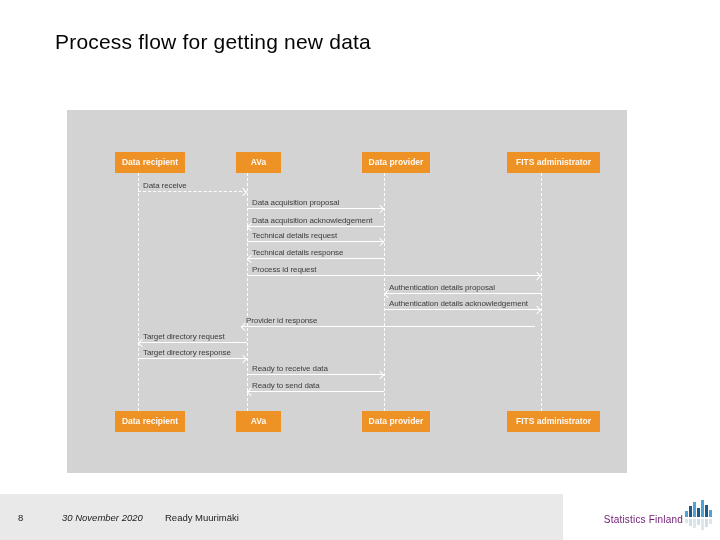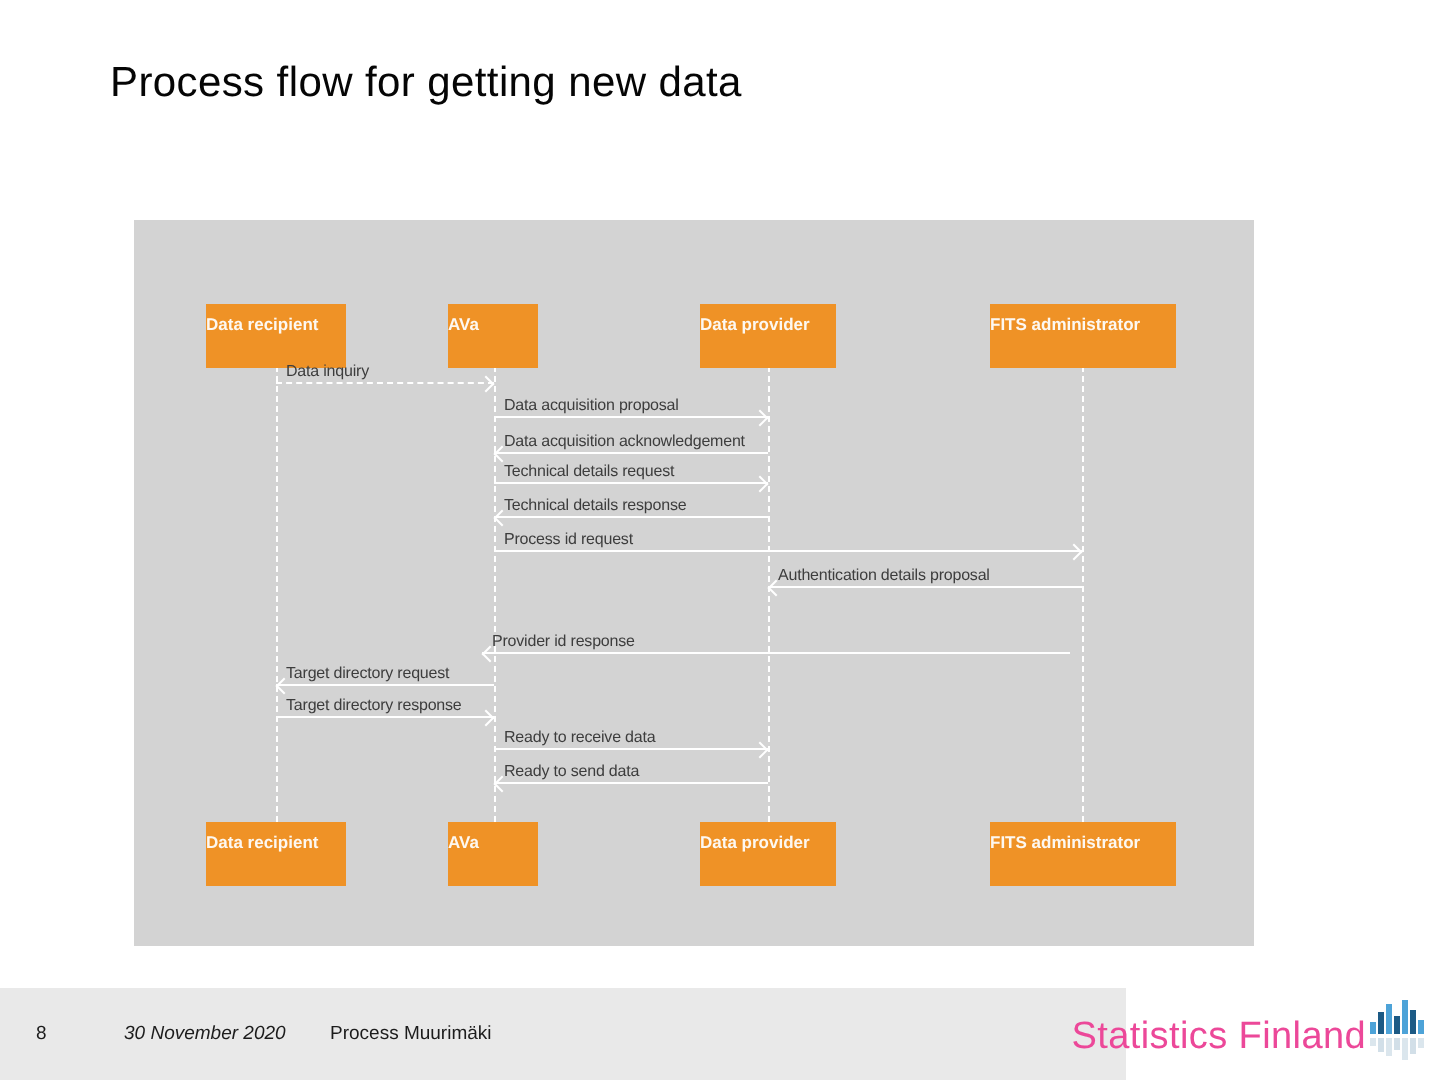--- a/index.html
+++ b/index.html
@@ -25,25 +25,25 @@
   }
   .diagram{
     position:absolute;left:67px;top:110px;width:560px;height:363px;
     background:var(--diagram-bg);
   }
   .lifeline{
     position:absolute;top:63px;height:238px;width:0;
     border-left:1px dashed #ffffff;
   }
   .actor{
-    position:absolute;height:32px;
+    position:absolute;height:21px;
     background:var(--actor-box);
     color:#fdf8f1;font-size:8.5px;font-weight:bold;
-    text-align:left;line-height:21px;
-    white-space:nowrap;overflow:hidden;
+    text-align:center;line-height:21px;
+    white-space:nowrap;overflow:hidden;margin-left:12px;
   }
   .msg{position:absolute;height:13px;}
   .msg-label{
     position:absolute;left:5px;bottom:2px;
     font-size:8px;letter-spacing:-0.1px;color:var(--msg-text);
     white-space:nowrap;
   }
   .msg-arrow{
     position:absolute;left:0;right:0;bottom:0;height:0;
     border-top:1px solid #ffffff;
@@ -64,21 +64,21 @@
     font-size:9.5px;color:#1c1c1c;white-space:nowrap;
   }
   .page-number{left:18px;}
   .slide-date{left:62px;font-style:italic;}
   .author-name{left:165px;}
   .logo{
     position:absolute;right:6px;top:494px;height:46px;
     display:flex;align-items:center;
   }
   .logo-text{
-    font-size:19px;color:#ec4899;letter-spacing:0.2px;
+    font-size:10px;color:#701a75;letter-spacing:0.2px;
     margin-right:1px;position:relative;top:2px;
   }
   .logo-icon{display:block;}
 </style>
 </head>
 <body>
 
 <div class="slide-title">Process flow for getting new data</div>
 
 <div class="diagram">
@@ -87,21 +87,21 @@
   <div class="lifeline" style="left:180px"></div>
   <div class="lifeline" style="left:317px"></div>
   <div class="lifeline" style="left:474px"></div>
 
   <div class="actor" style="left:36px;top:42px;width:70px">Data recipient</div>
   <div class="actor" style="left:157px;top:42px;width:45px">AVa</div>
   <div class="actor" style="left:283px;top:42px;width:68px">Data provider</div>
   <div class="actor" style="left:428px;top:42px;width:93px">FITS administrator</div>
 
   <div class="msg right dashed" style="left:71px;top:69px;width:109px">
-    <span class="msg-label">Data inquiry</span>
+    <span class="msg-label">Data receive</span>
     <span class="msg-arrow"></span>
   </div>
   <div class="msg right" style="left:180px;top:86px;width:137px">
     <span class="msg-label">Data acquisition proposal</span>
     <span class="msg-arrow"></span>
   </div>
   <div class="msg right" style="left:180px;top:119px;width:137px">
     <span class="msg-label">Technical details request</span>
     <span class="msg-arrow"></span>
   </div>
@@ -112,20 +112,24 @@
   <div class="msg left" style="left:180px;top:136px;width:137px">
     <span class="msg-label">Technical details response</span>
     <span class="msg-arrow"></span>
   </div>
   <div class="msg right" style="left:180px;top:153px;width:294px">
     <span class="msg-label">Process id request</span>
     <span class="msg-arrow"></span>
   </div>
   <div class="msg left" style="left:317px;top:171px;width:157px">
     <span class="msg-label">Authentication details proposal</span>
+    <span class="msg-arrow"></span>
+  </div>
+  <div class="msg right" style="left:317px;top:187px;width:157px">
+    <span class="msg-label">Authentication details acknowledgement</span>
     <span class="msg-arrow"></span>
   </div>
   <div class="msg left" style="left:174px;top:204px;width:294px">
     <span class="msg-label">Provider id response</span>
     <span class="msg-arrow"></span>
   </div>
   <div class="msg left" style="left:71px;top:220px;width:109px">
     <span class="msg-label">Target directory request</span>
     <span class="msg-arrow"></span>
   </div>
@@ -144,21 +148,21 @@
 
   <div class="actor" style="left:36px;top:301px;width:70px">Data recipient</div>
   <div class="actor" style="left:157px;top:301px;width:45px">AVa</div>
   <div class="actor" style="left:283px;top:301px;width:68px">Data provider</div>
   <div class="actor" style="left:428px;top:301px;width:93px">FITS administrator</div>
 </div>
 
 <div class="footer-band">
   <span class="page-number">8</span>
   <span class="slide-date">30 November 2020</span>
-  <span class="author-name">Process Muurimäki</span>
+  <span class="author-name">Ready Muurimäki</span>
 </div>
 
 <div class="logo">
   <span class="logo-text">Statistics Finland</span>
   <svg class="logo-icon" width="30" height="38" viewBox="0 0 30 38">
     <g>
       <rect x="1" y="13" width="3" height="6" fill="#4DA3D8"></rect>
       <rect x="5" y="8" width="3" height="11" fill="#1C5A85"></rect>
       <rect x="9" y="4" width="3" height="15" fill="#4DA3D8"></rect>
       <rect x="13" y="10" width="3" height="9" fill="#1C5A85"></rect>

